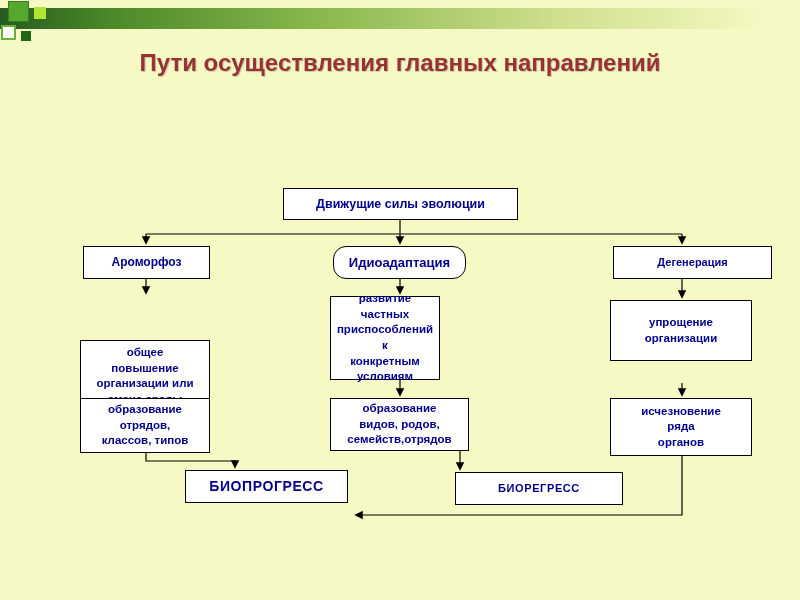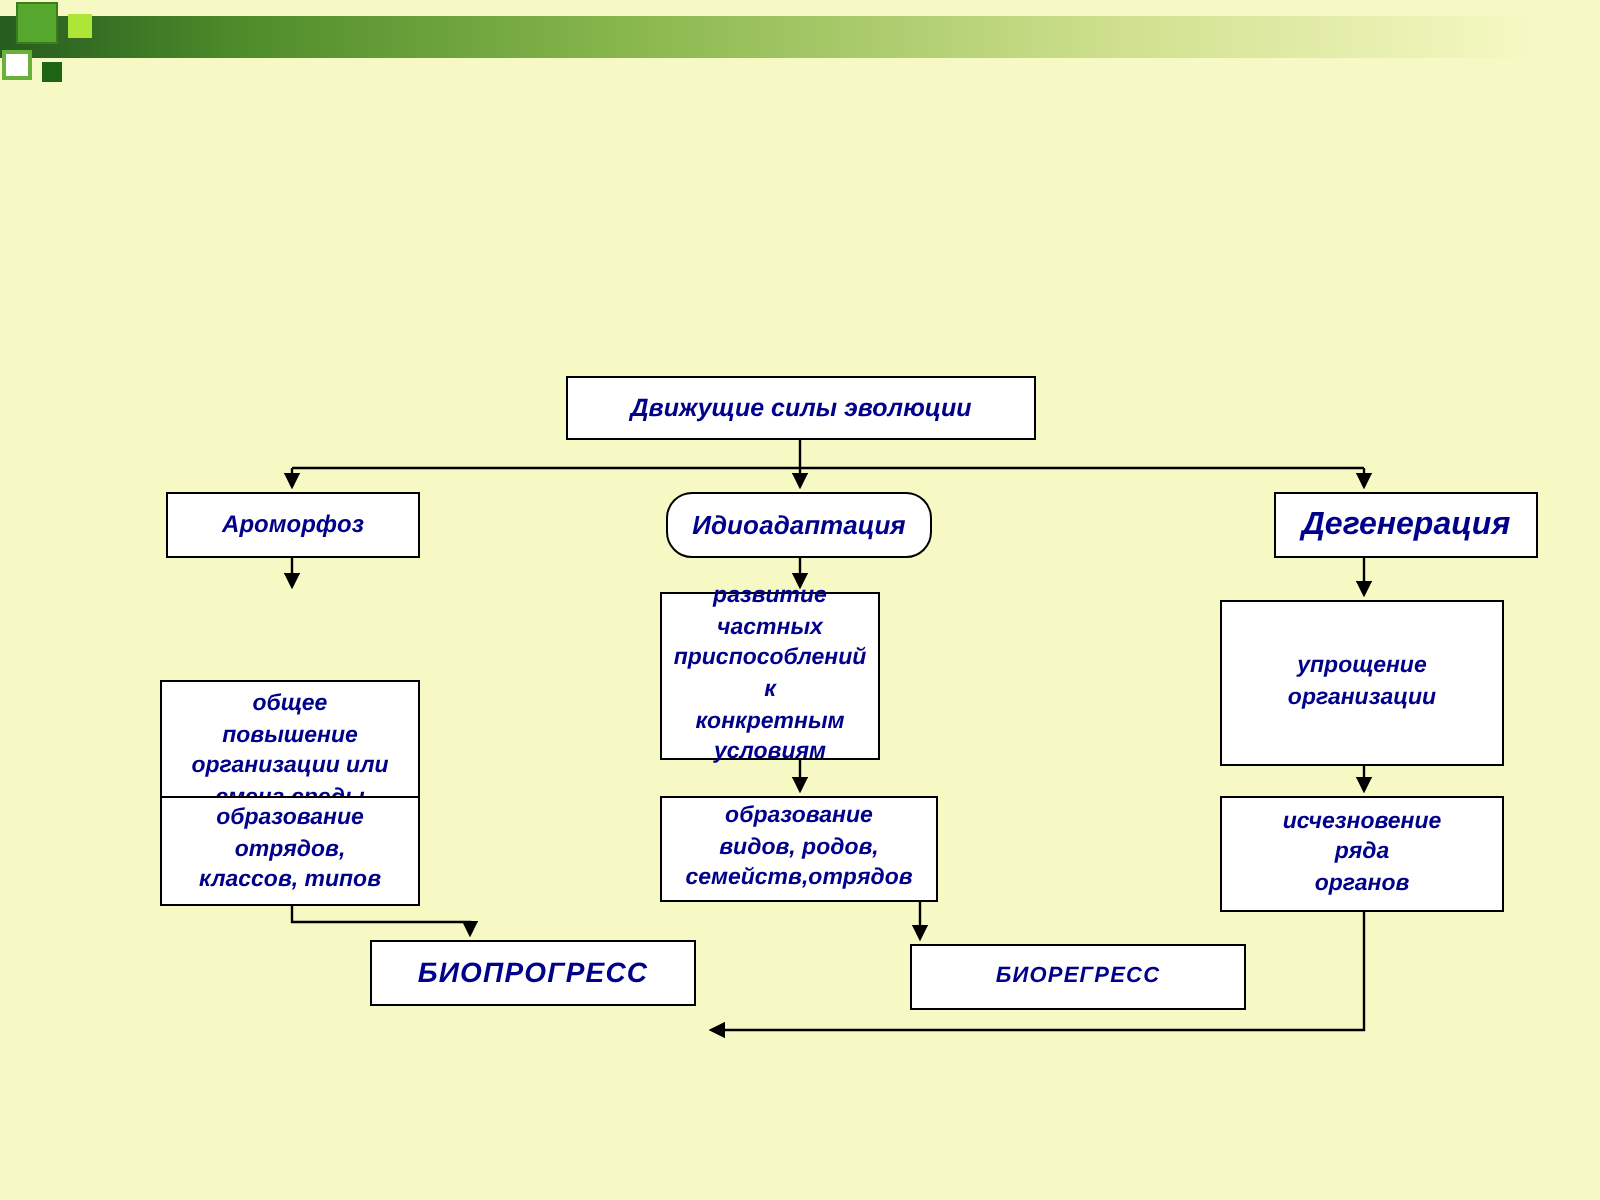--- a/index.html
+++ b/index.html
@@ -38,47 +38,47 @@
     position: absolute;
     background: var(--box-fill, #ffffff);
     border: 1px solid var(--box-border, #000000);
     color: var(--box-text, #00008b);
     font-weight: bold;
     font-size: 11.5px; line-height: 1.35;
     display: flex; align-items: center; justify-content: center;
     text-align: center;
     white-space: pre-line;
     padding: 2px 4px;
-    font-style: italic;
   }
   #n-driving    { left: 283px; top: 188px; width: 235px; height: 32px; font-size: 12.5px; }
   #n-arom       { left: 83px;  top: 246px; width: 127px; height: 33px; font-size: 12px; }
   #n-idio       { left: 333px; top: 246px; width: 133px; height: 33px; font-size: 13px; border-radius: 13px; }
-  #n-degen      { left: 637px; top: 246px; width: 132px; height: 33px; font-size: 16px; }
+  #n-degen      { left: 613px; top: 246px; width: 159px; height: 33px; font-size: 11px; }
   #n-arom-desc  { left: 80px;  top: 296px; width: 130px; height: 88px; margin-top: 44px; }
   #n-idio-desc  { left: 330px; top: 296px; width: 110px; height: 84px; }
-  #n-degen-desc { left: 610px; top: 300px; width: 142px; height: 83px; }
+  #n-degen-desc { left: 610px; top: 300px; width: 142px; height: 61px; }
   #n-arom-res   { left: 80px;  top: 398px; width: 130px; height: 55px; }
   #n-idio-res   { left: 330px; top: 398px; width: 139px; height: 53px; }
   #n-degen-res  { left: 610px; top: 398px; width: 142px; height: 58px; }
   #n-bioprog    { left: 185px; top: 470px; width: 163px; height: 33px; font-size: 14px; letter-spacing: 0.6px; }
   #n-bioreg     { left: 455px; top: 472px; width: 168px; height: 33px; font-size: 11px; letter-spacing: 0.6px; }
 </style>
 </head>
 <body>
 
 <div>
 
   <div class="gradient-bar"></div>
   <div class="sq sq1"></div>
   <div class="sq sq2"></div>
   <div class="sq sq3"></div>
   <div class="sq sq4"></div>
 
   <div class="title">
+    <div>Пути осуществления главных направлений</div>
   </div>
 
   <svg class="wires" width="800" height="600">
     <defs>
       <marker id="arrow" viewBox="0 0 10 10" refX="8" refY="5" markerWidth="7" markerHeight="7" orient="auto-start-reverse">
         <path d="M0,0 L10,5 L0,10 z" style="fill: var(--connector, #000);"></path>
       </marker>
     </defs>
 
     <line x1="400" y1="220" x2="400" y2="234"></line>

